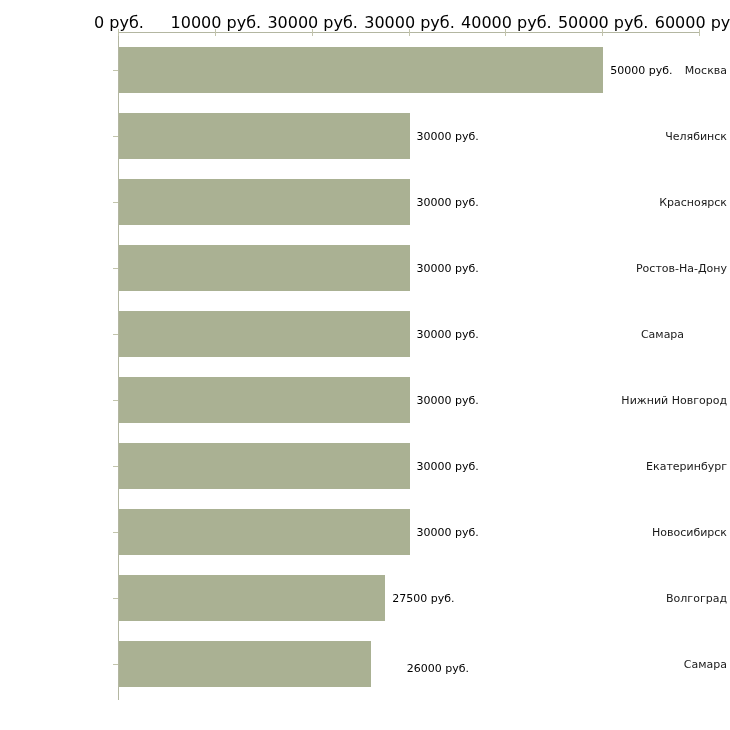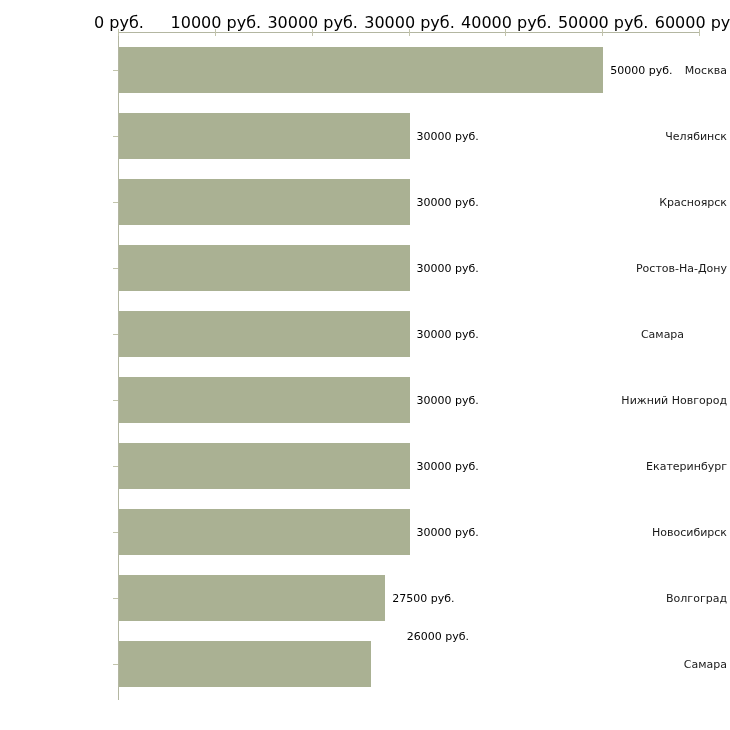--- a/index.html
+++ b/index.html
@@ -142,16 +142,16 @@
       <div class="cat-label" style="top: 532px;">Новосибирск</div>
       <div class="bar" style="top: 509px; width: 290.5px; height: 46px; background: rgb(170, 177, 147);"></div>
       <div class="bar-value" style="top: 532px; left: 409.5px;">30000 руб.</div>
       <div class="y-tick" style="top: 598px;"></div>
       <div class="cat-label" style="top: 598px;">Волгоград</div>
       <div class="bar" style="top: 575px; width: 266.292px; height: 46px; background: rgb(170, 177, 147);"></div>
       <div class="bar-value" style="top: 598px; left: 385.292px;">27500 руб.</div>
       <div class="y-tick" style="top: 664px;"></div>
       <div class="cat-label" style="top: 664px;">Самара</div>
       <div class="bar" style="top: 641px; width: 251.767px; height: 46px; background: rgb(170, 177, 147);"></div>
-      <div class="bar-value" style="top: 636px; left: 370.767px; padding-left: 36px;">26000 руб.</div>
+      <div class="bar-value" style="top: 668px; left: 370.767px; padding-left: 36px;">26000 руб.</div>
     </div>
 
 </div>
 
 </body></html>

